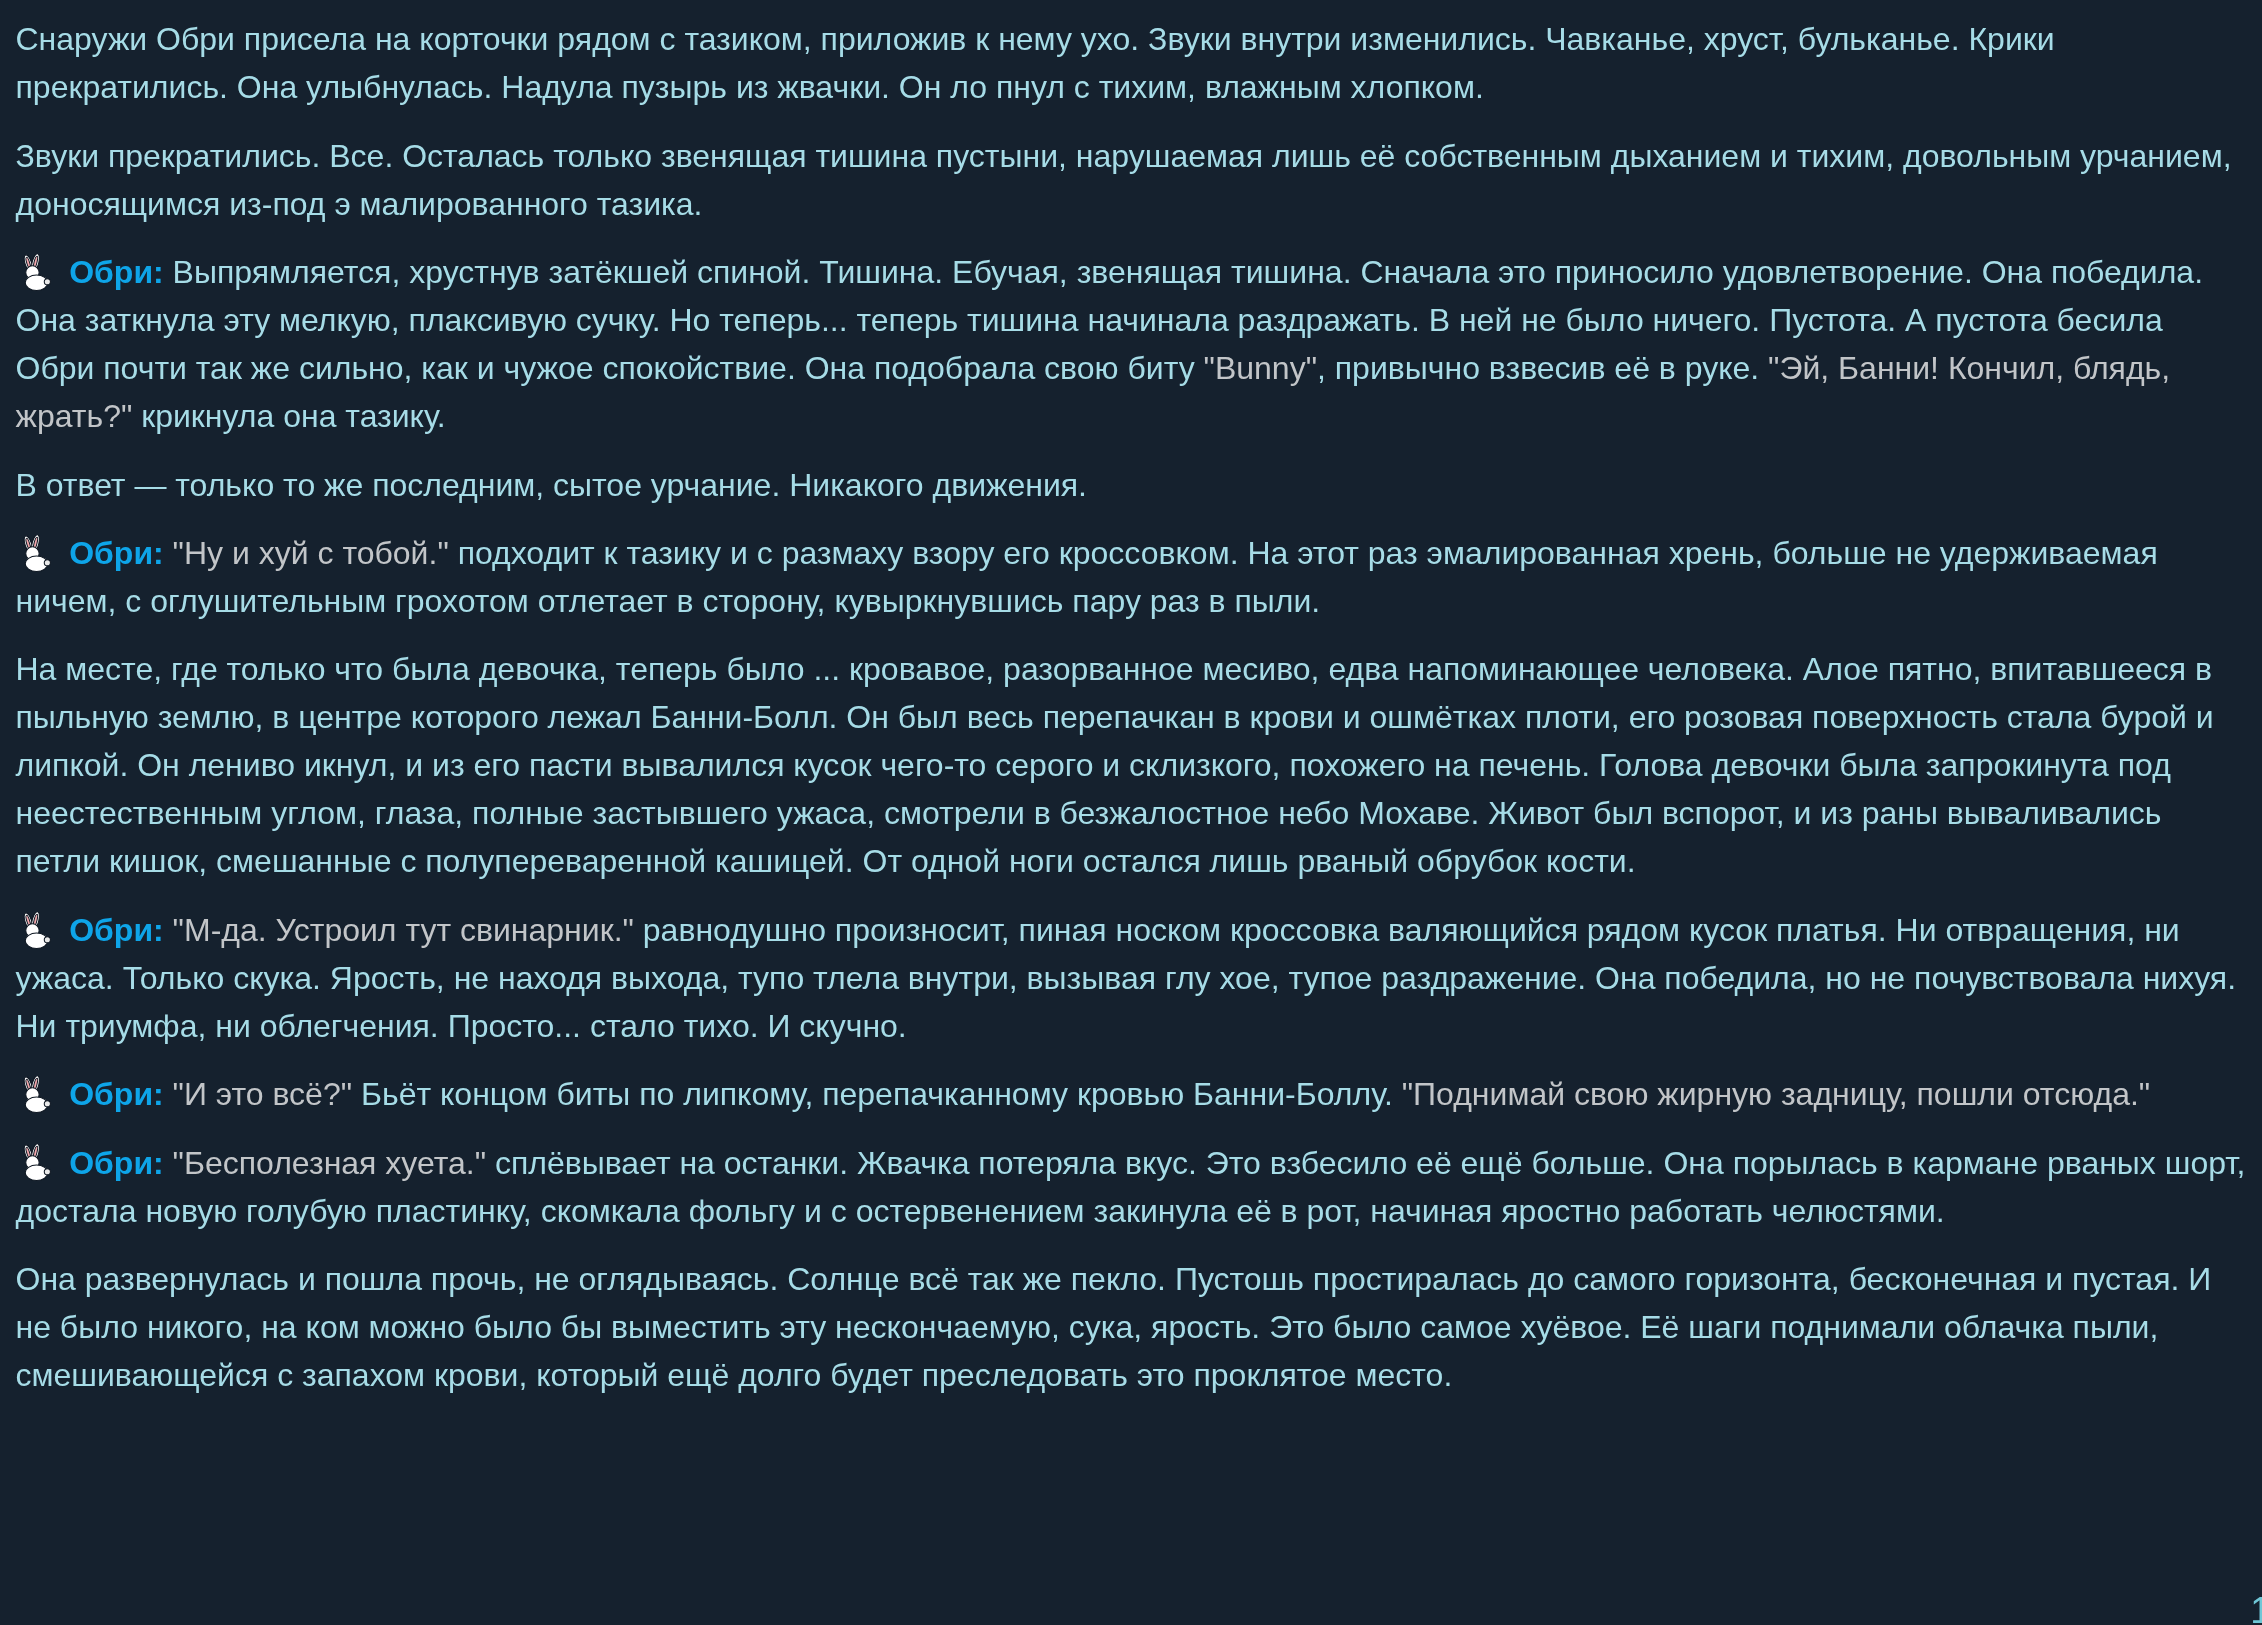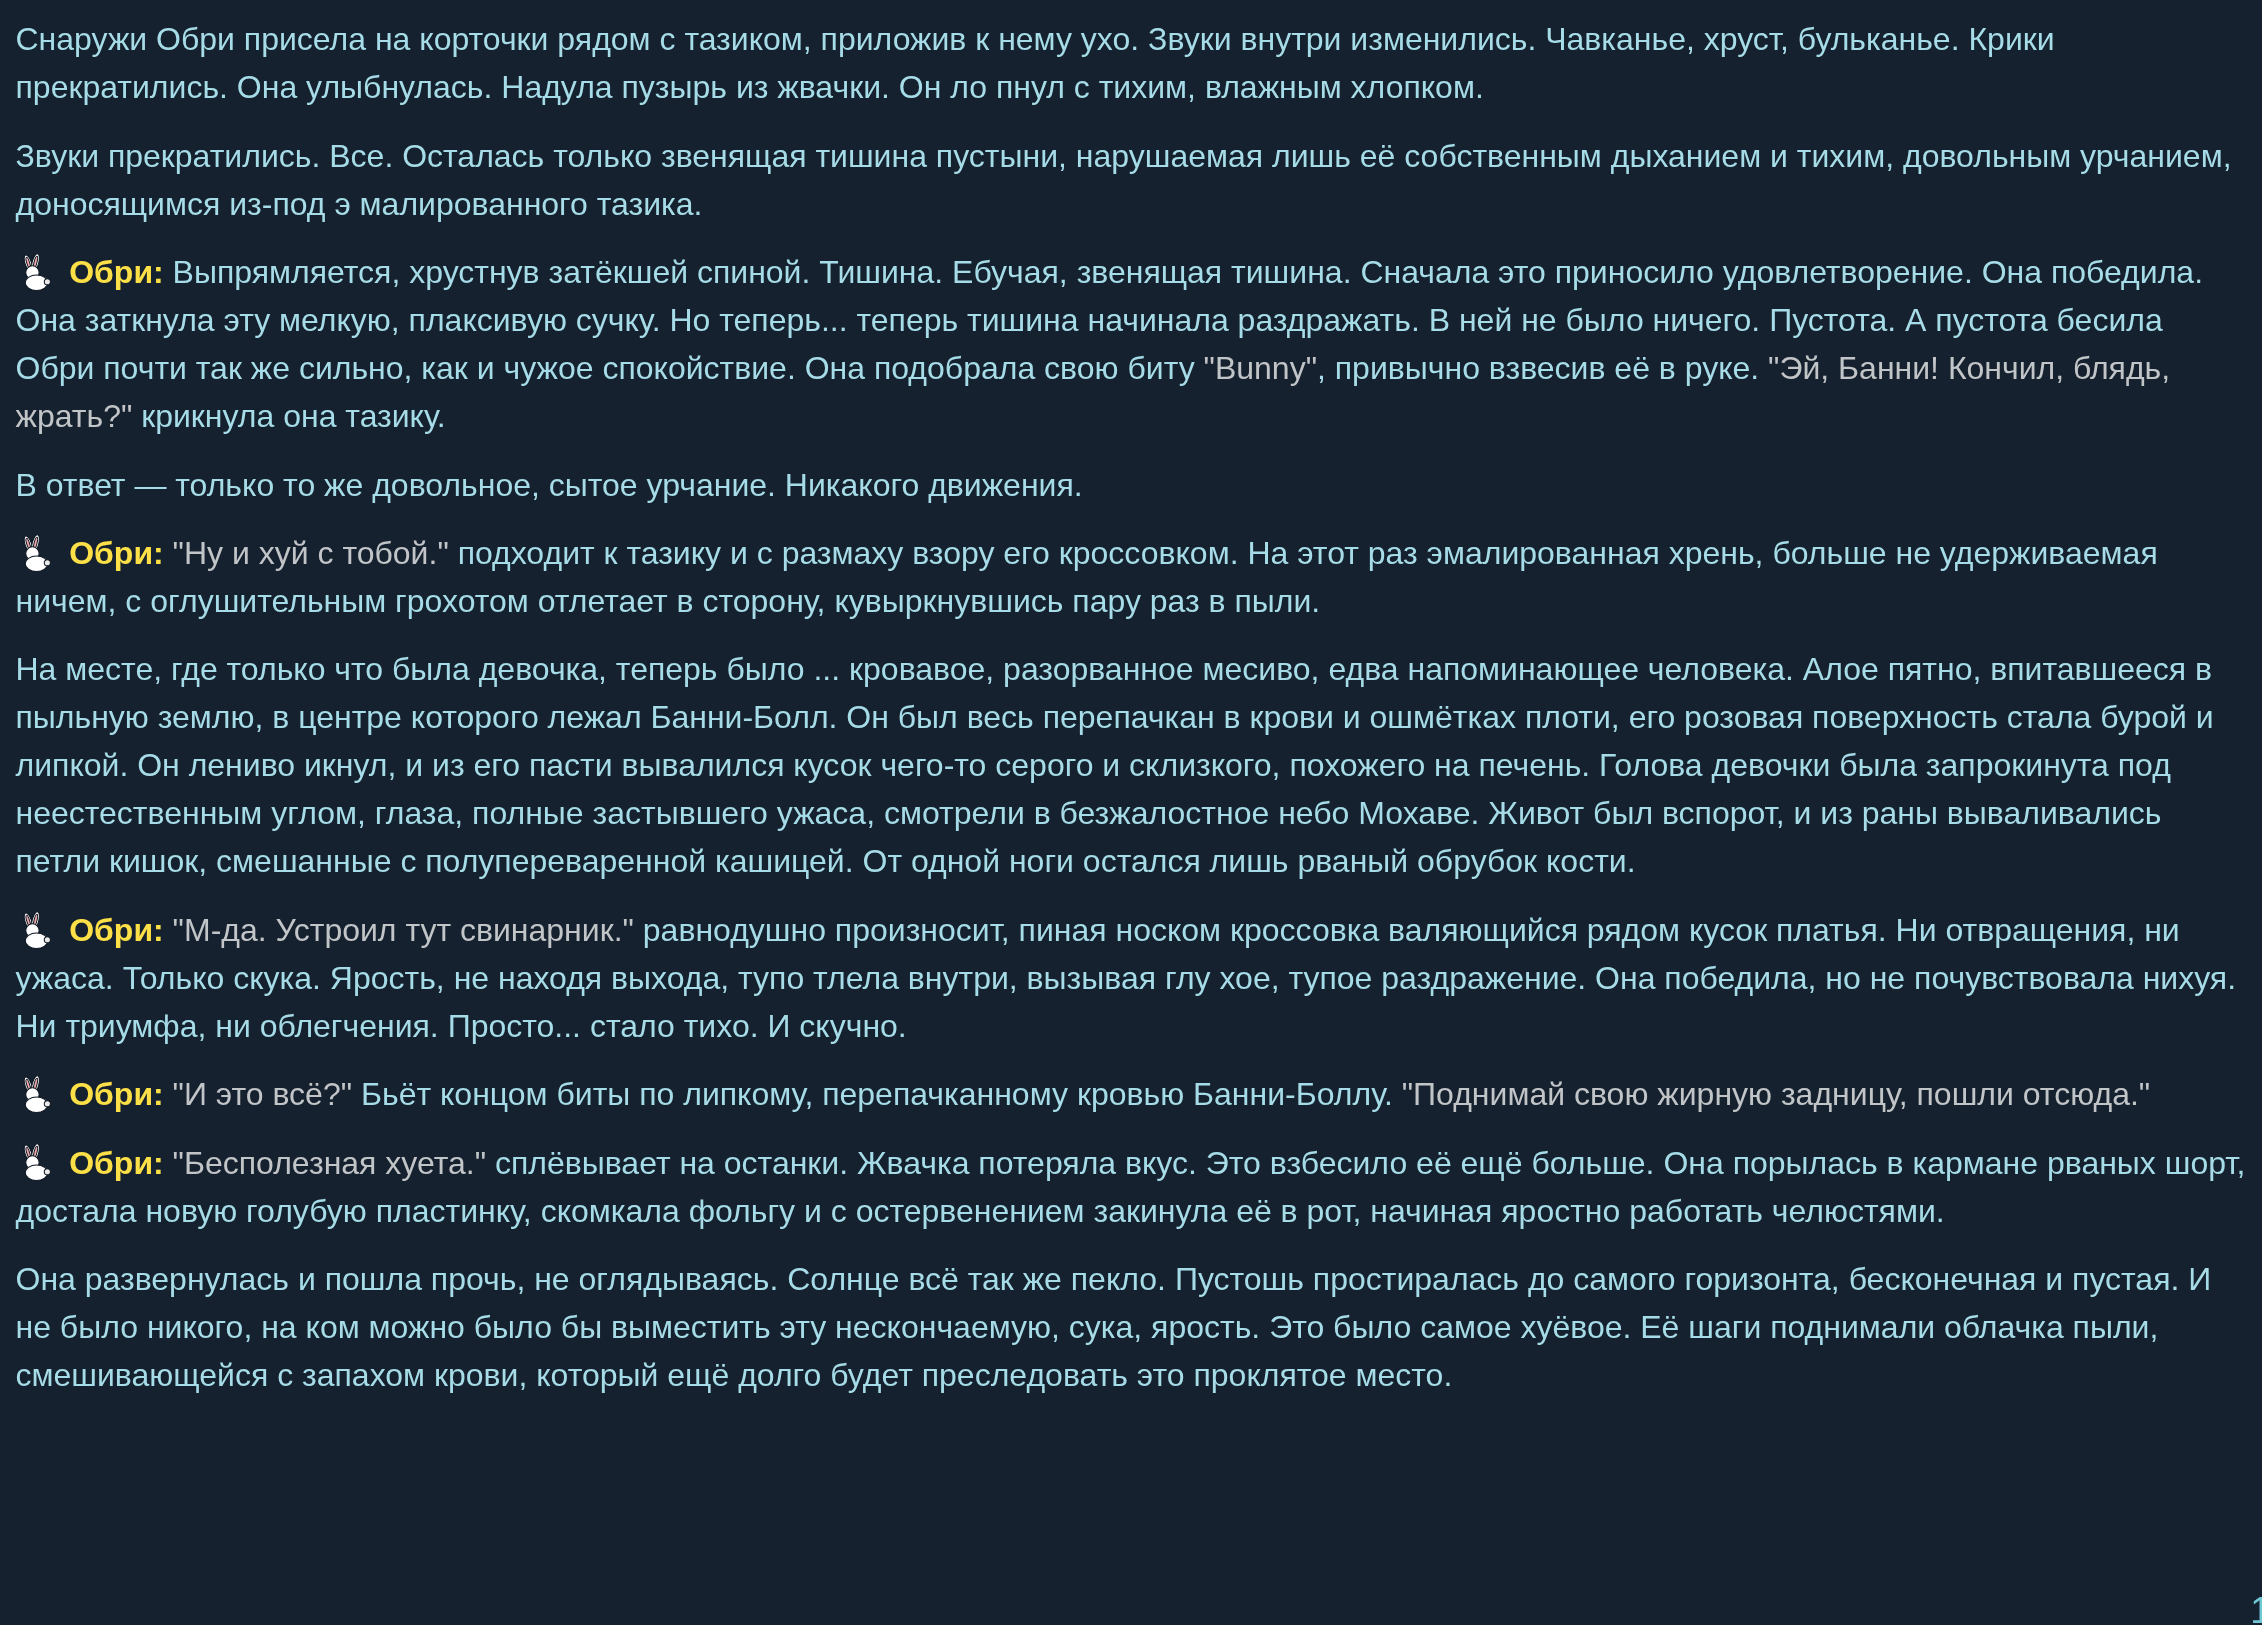--- a/index.html
+++ b/index.html
@@ -22,21 +22,21 @@
   }
   p.msg {
     margin: 20.4px 0;
   }
   p.msg:first-child {
     margin-top: 11.6px;
   }
   .narration { color: #a6dce7; text-align: right; }
   .quote { color: #c2c5c8; }
   b[data-name="speaker-name"] {
-    color: #fde047;
+    color: #0ea5e9;
     font-weight: bold;
   }
   .rabbit {
     display: inline-block;
     width: 37px;
     height: 37px;
     vertical-align: -7.8px;
     margin-right: 7.8px;
   }
   .rabbit svg { display: block; }
@@ -61,21 +61,21 @@
       <ellipse cx="12" cy="9" rx="3.2" ry="8.5" fill="#ffffff" transform="rotate(-18 12 9)"></ellipse>
       <ellipse cx="12" cy="9" rx="1.4" ry="6" fill="#f2a9ad" transform="rotate(-18 12 9)"></ellipse>
       <ellipse cx="19" cy="8" rx="3.2" ry="8.5" fill="#ffffff" transform="rotate(14 19 8)"></ellipse>
       <ellipse cx="19" cy="8" rx="1.4" ry="6" fill="#f2a9ad" transform="rotate(14 19 8)"></ellipse>
       <circle cx="16" cy="18" r="6.5" fill="#ffffff"></circle>
       <ellipse cx="20" cy="28" rx="11" ry="7.5" fill="#ffffff"></ellipse>
       <circle cx="30.5" cy="27" r="3" fill="#e9e9e9"></circle>
     </g>
   </svg></span>
 <b data-name="speaker-name">Обри: </b><span class="narration" data-name="narration-text">Выпрямляется, хрустнув затёкшей спиной. Тишина. Ебучая, звенящая тишина. Сначала это приносило удовлетворение. Она победила. Она заткнула эту мелкую, плаксивую сучку. Но теперь... теперь тишина начинала раздражать. В ней не было ничего. Пустота. А пустота бесила Обри почти так же сильно, как и чужое спокойствие. Она подобрала свою биту </span><span class="quote" data-name="quote-text">"Bunny"</span><span class="narration" data-name="narration-text">, привычно взвесив её в руке. </span><span class="quote" data-name="quote-text">"Эй, Банни! Кончил, блядь, жрать?"</span><span class="narration" data-name="narration-text"> крикнула она тазику.</span></p>
-    <p class="msg" data-name="story-paragraph"><span class="narration" data-name="narration-text">В ответ — только то же довольное, сытое урчание. Никакого движения.</span></p>
+    <p class="msg" data-name="story-paragraph"><span class="narration" data-name="narration-text">В ответ — только то же последним, сытое урчание. Никакого движения.</span></p>
     <p class="msg" data-name="story-paragraph">
   <span class="rabbit" data-name="rabbit-icon"><svg viewBox="0 0 36 36" width="37" height="37" aria-hidden="true">
     <g stroke="#0e1722" stroke-width="1">
       <ellipse cx="12" cy="9" rx="3.2" ry="8.5" fill="#ffffff" transform="rotate(-18 12 9)"></ellipse>
       <ellipse cx="12" cy="9" rx="1.4" ry="6" fill="#f2a9ad" transform="rotate(-18 12 9)"></ellipse>
       <ellipse cx="19" cy="8" rx="3.2" ry="8.5" fill="#ffffff" transform="rotate(14 19 8)"></ellipse>
       <ellipse cx="19" cy="8" rx="1.4" ry="6" fill="#f2a9ad" transform="rotate(14 19 8)"></ellipse>
       <circle cx="16" cy="18" r="6.5" fill="#ffffff"></circle>
       <ellipse cx="20" cy="28" rx="11" ry="7.5" fill="#ffffff"></ellipse>
       <circle cx="30.5" cy="27" r="3" fill="#e9e9e9"></circle>

